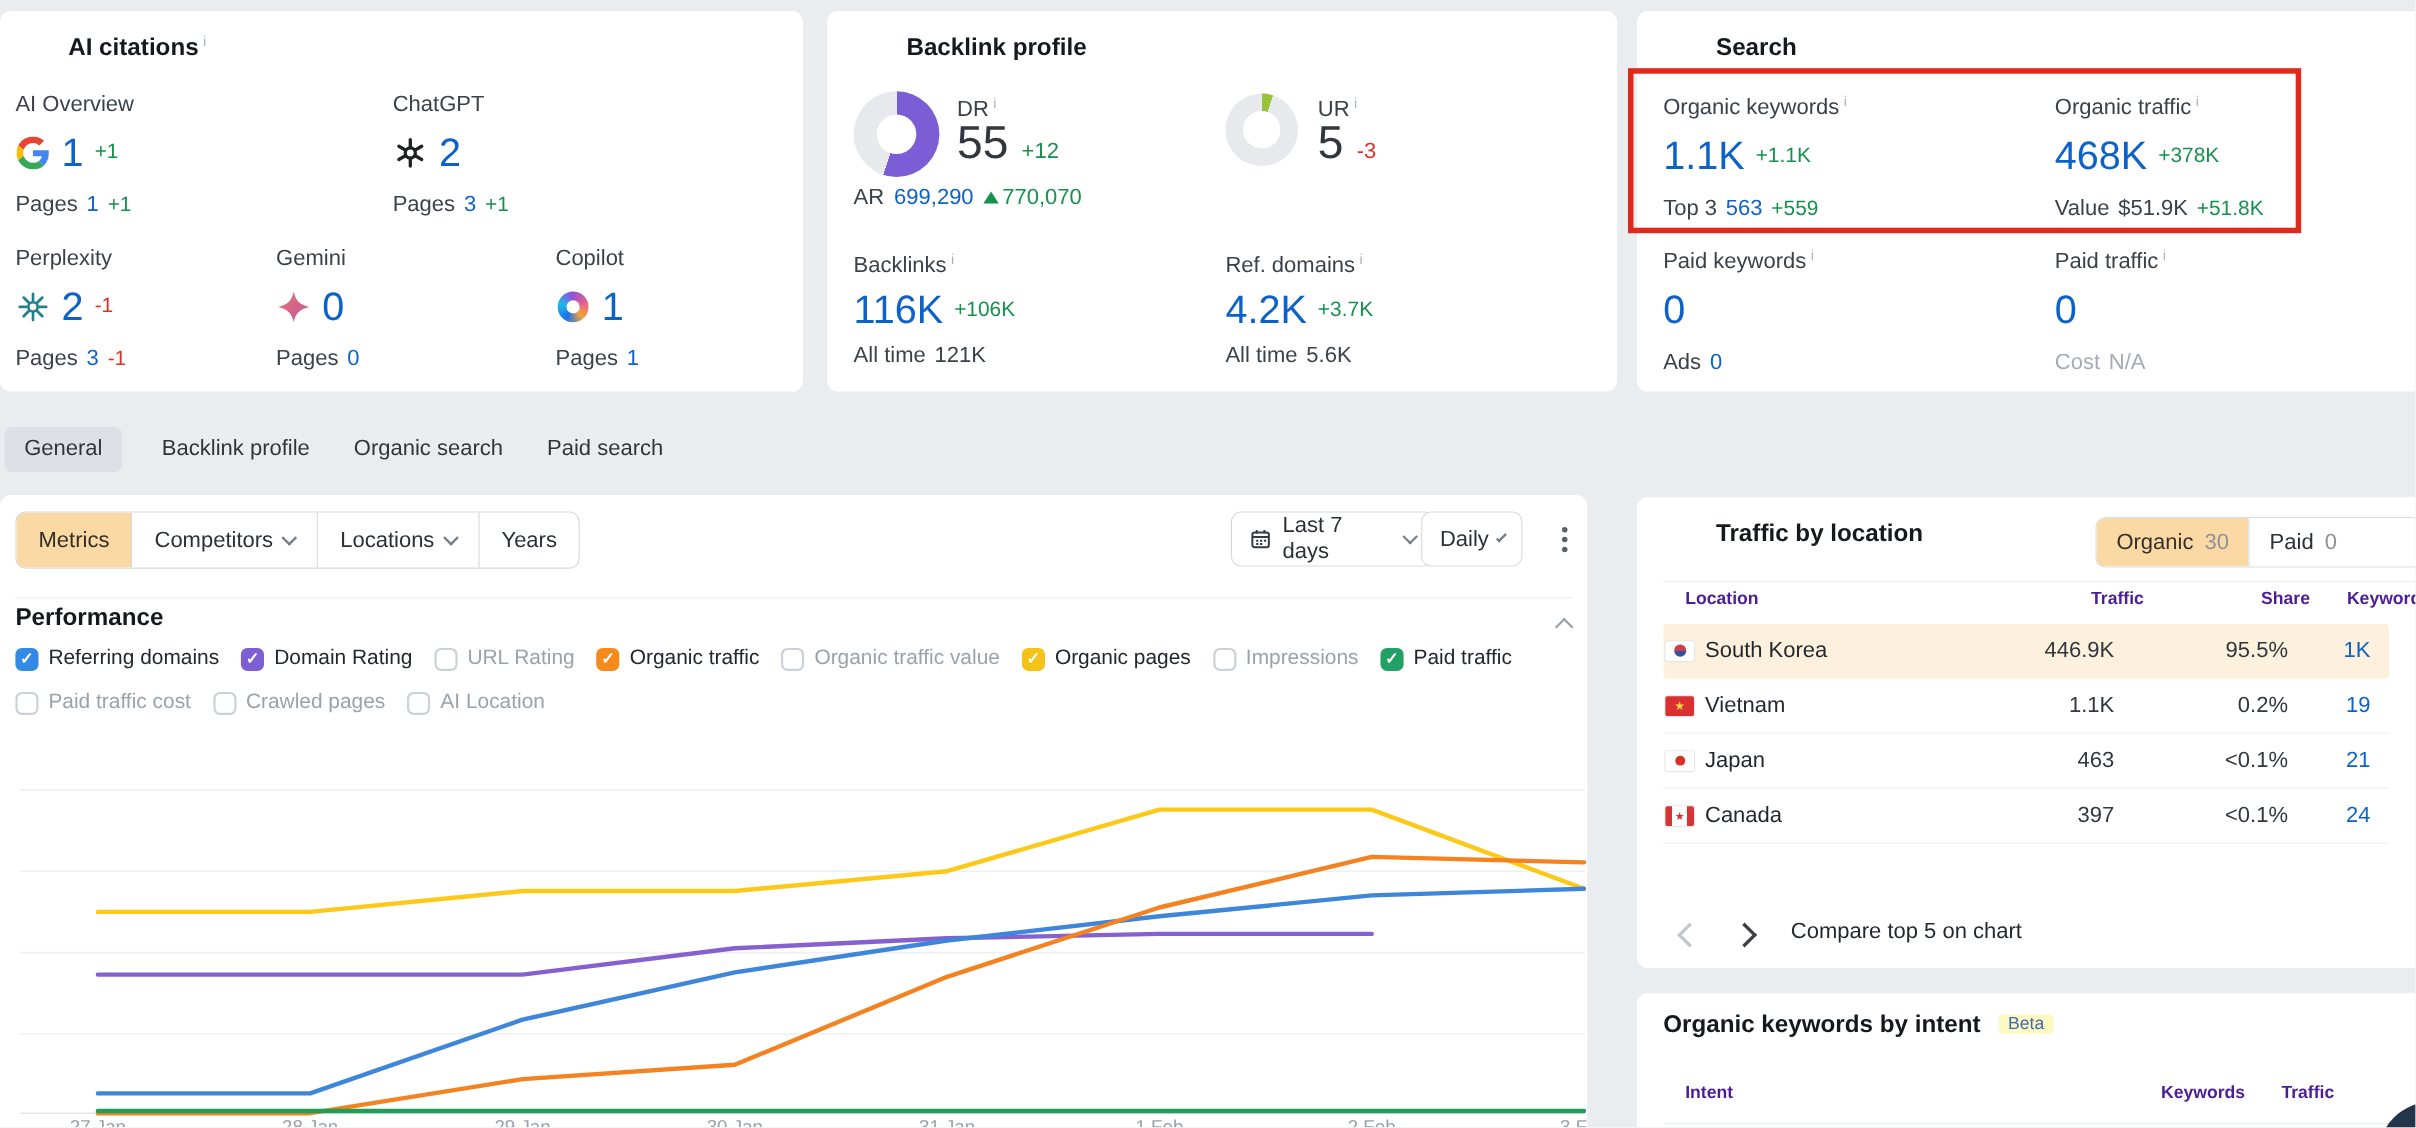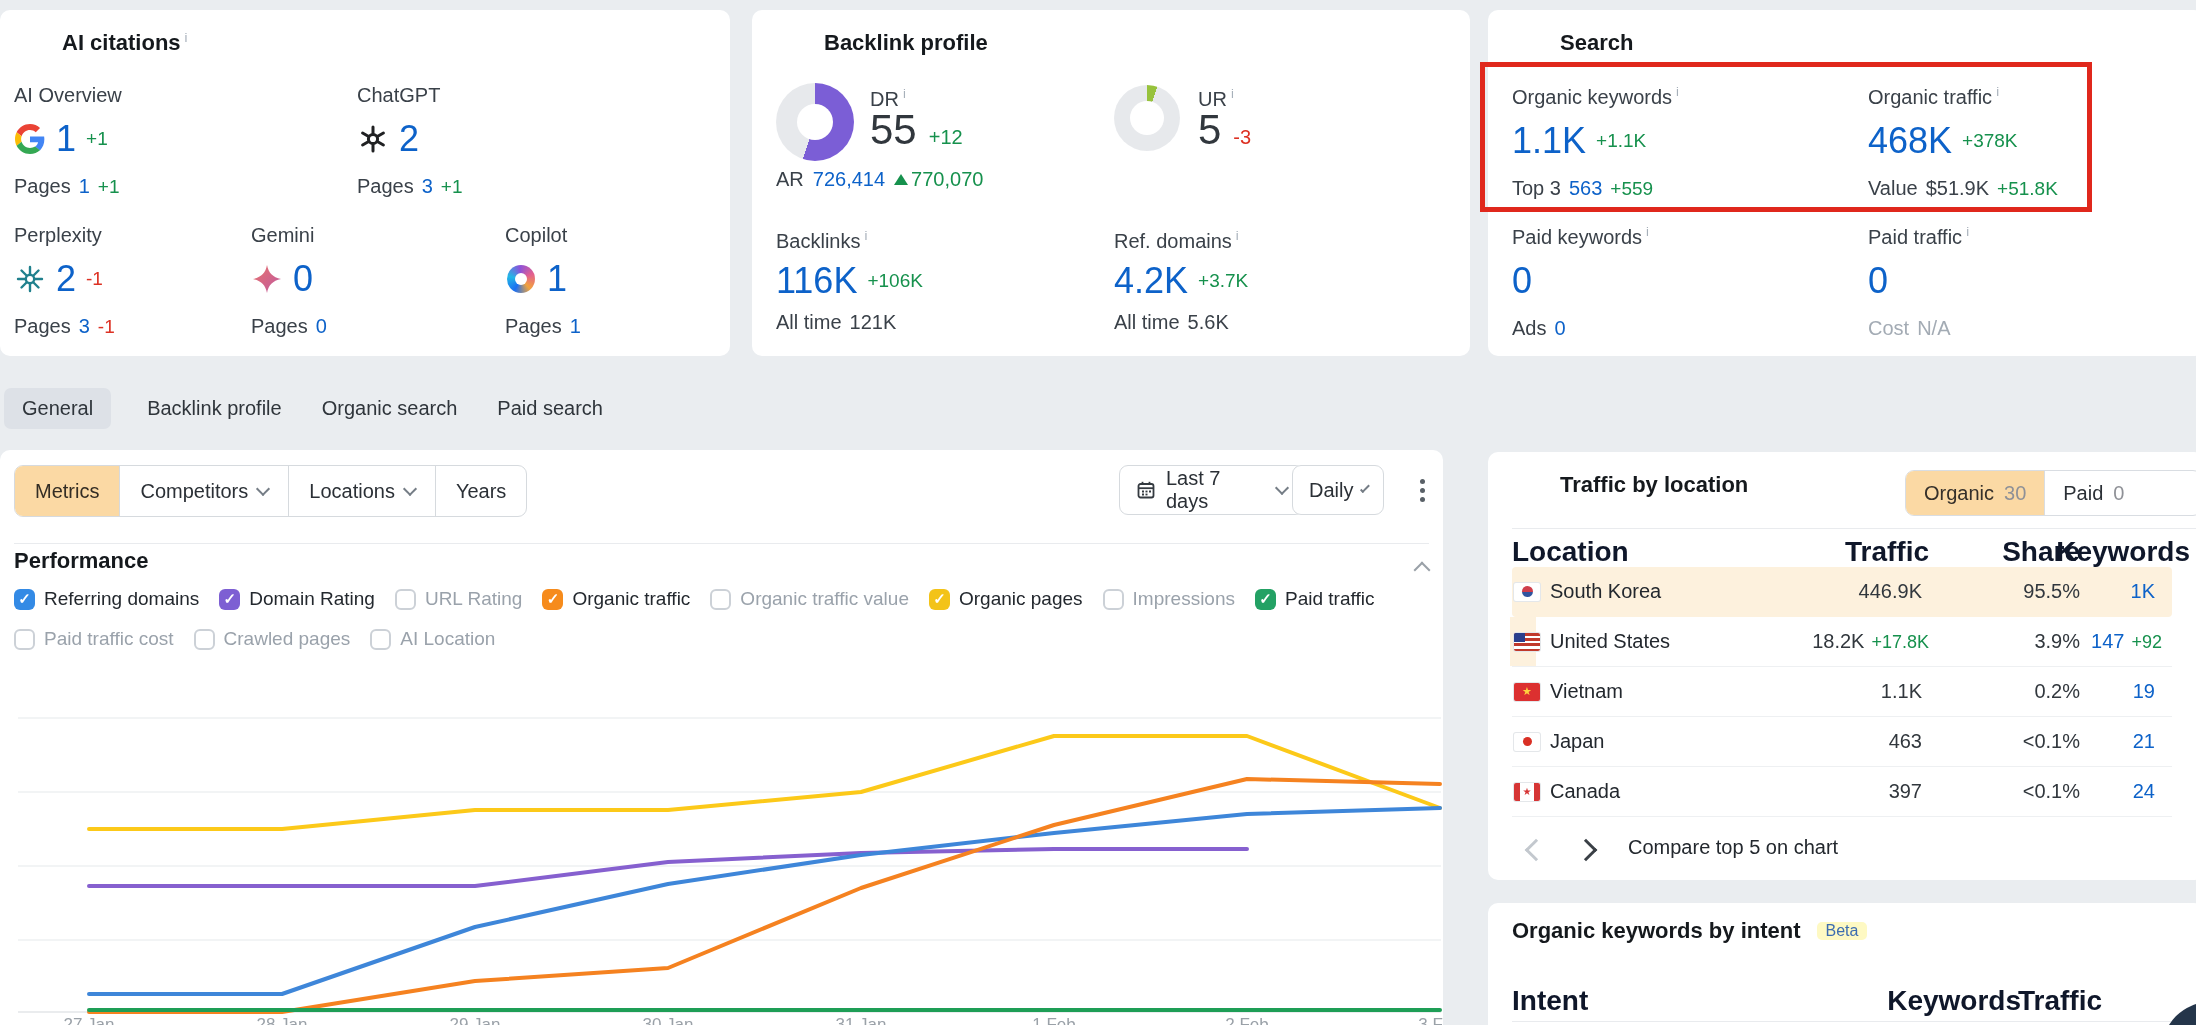--- a/index.html
+++ b/index.html
@@ -73,21 +73,21 @@
   .chart-wrap{position:absolute;left:0;top:210px;width:1443px;height:365px;}
   .tick{font-size:17px;fill:#9aa1a8;font-family:"Liberation Sans",sans-serif;}
 
   
   .toggle{position:absolute;left:417px;top:18px;height:44px;display:flex;border:1px solid #d9dde2;border-radius:9px;
           overflow:hidden;background:#fff;}
   .toggle-seg{display:flex;align-items:center;gap:10px;padding:0 18px;font-size:20px;color:#35302a;cursor:pointer;white-space:nowrap;}
   .toggle-seg .count{color:#8f9197;}
   .toggle-seg.active{background:#fbd9a4;}
   .toggle-seg.inactive{border-left:1px solid #d9dde2;color:#2b3036;width:120px;}
-  .thead{position:absolute;font-size:28px;font-weight:700;color:#0f172a;}
+  .thead{position:absolute;font-size:16px;font-weight:700;color:#4c1d95;margin-left:20px;}
   .loc-rows{position:absolute;left:24px;top:115px;width:660px;}
   .loc-row{position:relative;height:49px;display:flex;align-items:center;border-bottom:1px solid #eef0f2;font-size:20px;}
   .loc-row.hl{background:#fdf1dd;border-radius:4px;border-bottom-color:transparent;}
   .loc-row.marker::before{content:"";position:absolute;left:-2px;top:0;bottom:0;width:26px;background:#fdf1dd;}
   .flag{position:absolute;left:2px;width:26px;height:18px;border-radius:2px;box-shadow:0 0 0 1px #e4e7ea;
         display:flex;align-items:center;justify-content:center;overflow:hidden;}
   .flag-kr{background:#fff;} .flag-kr::after{content:"";width:11px;height:11px;border-radius:50%;
         background:linear-gradient(180deg,#cf3e4b 50%,#30549f 50%);}
   .flag-us{background:repeating-linear-gradient(180deg,#c0392b 0 2.6px,#fff 2.6px 5.2px);}
   .flag-us::after{content:"";position:absolute;left:0;top:0;width:11px;height:9px;background:#2b3f8c;}
@@ -230,21 +230,21 @@
     <div class="card-title">Backlink profile</div>
 
     <div class="donut dr" style="left:24px;top:73px;"></div>
     <div class="bl-label" style="left:118px;top:76px;"><span>DR</span><span class="info-i">i</span></div>
     <div class="bl-big" style="left:118px;top:96px;">
         <span>55</span>
         <span class="delta pos" style="font-size:20px;">+12</span>
       </div>
     <div style="position:absolute;left:24px;top:158px;font-size:20px;display:flex;gap:9px;align-items:center;">
       <span style="color:#3a4149;">AR</span>
-      <span style="color:#0d62c9;cursor:pointer;">726,414</span>
+      <span style="color:#0d62c9;cursor:pointer;">699,290</span>
       <span style="color:#16914d;display:flex;align-items:center;">
           <span class="tri-up"></span>
           <span>770,070</span>
         </span>
     </div>
 
     <div class="donut ur" style="left:362px;top:75px;"></div>
     <div class="bl-label" style="left:446px;top:76px;"><span>UR</span><span class="info-i">i</span></div>
     <div class="bl-big" style="left:446px;top:96px;">
         <span>5</span>
@@ -488,27 +488,20 @@
 
     <div class="loc-rows" id="loc-rows">
   <div class="loc-row hl">
     <span class="flag flag-kr"></span>
     <span class="loc-name">South Korea</span>
     <span class="loc-traffic"><span class="val">446.9K</span><span class="delta pos"></span></span>
     <span class="loc-share">95.5%</span>
     <span class="loc-kw"><span class="val">1K</span><span class="delta pos"></span></span>
   </div>
 
-  <div class="loc-row marker">
-    <span class="flag flag-us"></span>
-    <span class="loc-name">United States</span>
-    <span class="loc-traffic"><span class="val">18.2K</span><span class="delta pos">+17.8K</span></span>
-    <span class="loc-share">3.9%</span>
-    <span class="loc-kw"><span class="val">147</span><span class="delta pos">+92</span></span>
-  </div>
 
   <div class="loc-row">
     <span class="flag flag-vn">★</span>
     <span class="loc-name">Vietnam</span>
     <span class="loc-traffic"><span class="val">1.1K</span><span class="delta pos"></span></span>
     <span class="loc-share">0.2%</span>
     <span class="loc-kw"><span class="val">19</span><span class="delta pos"></span></span>
   </div>
 
   <div class="loc-row">

